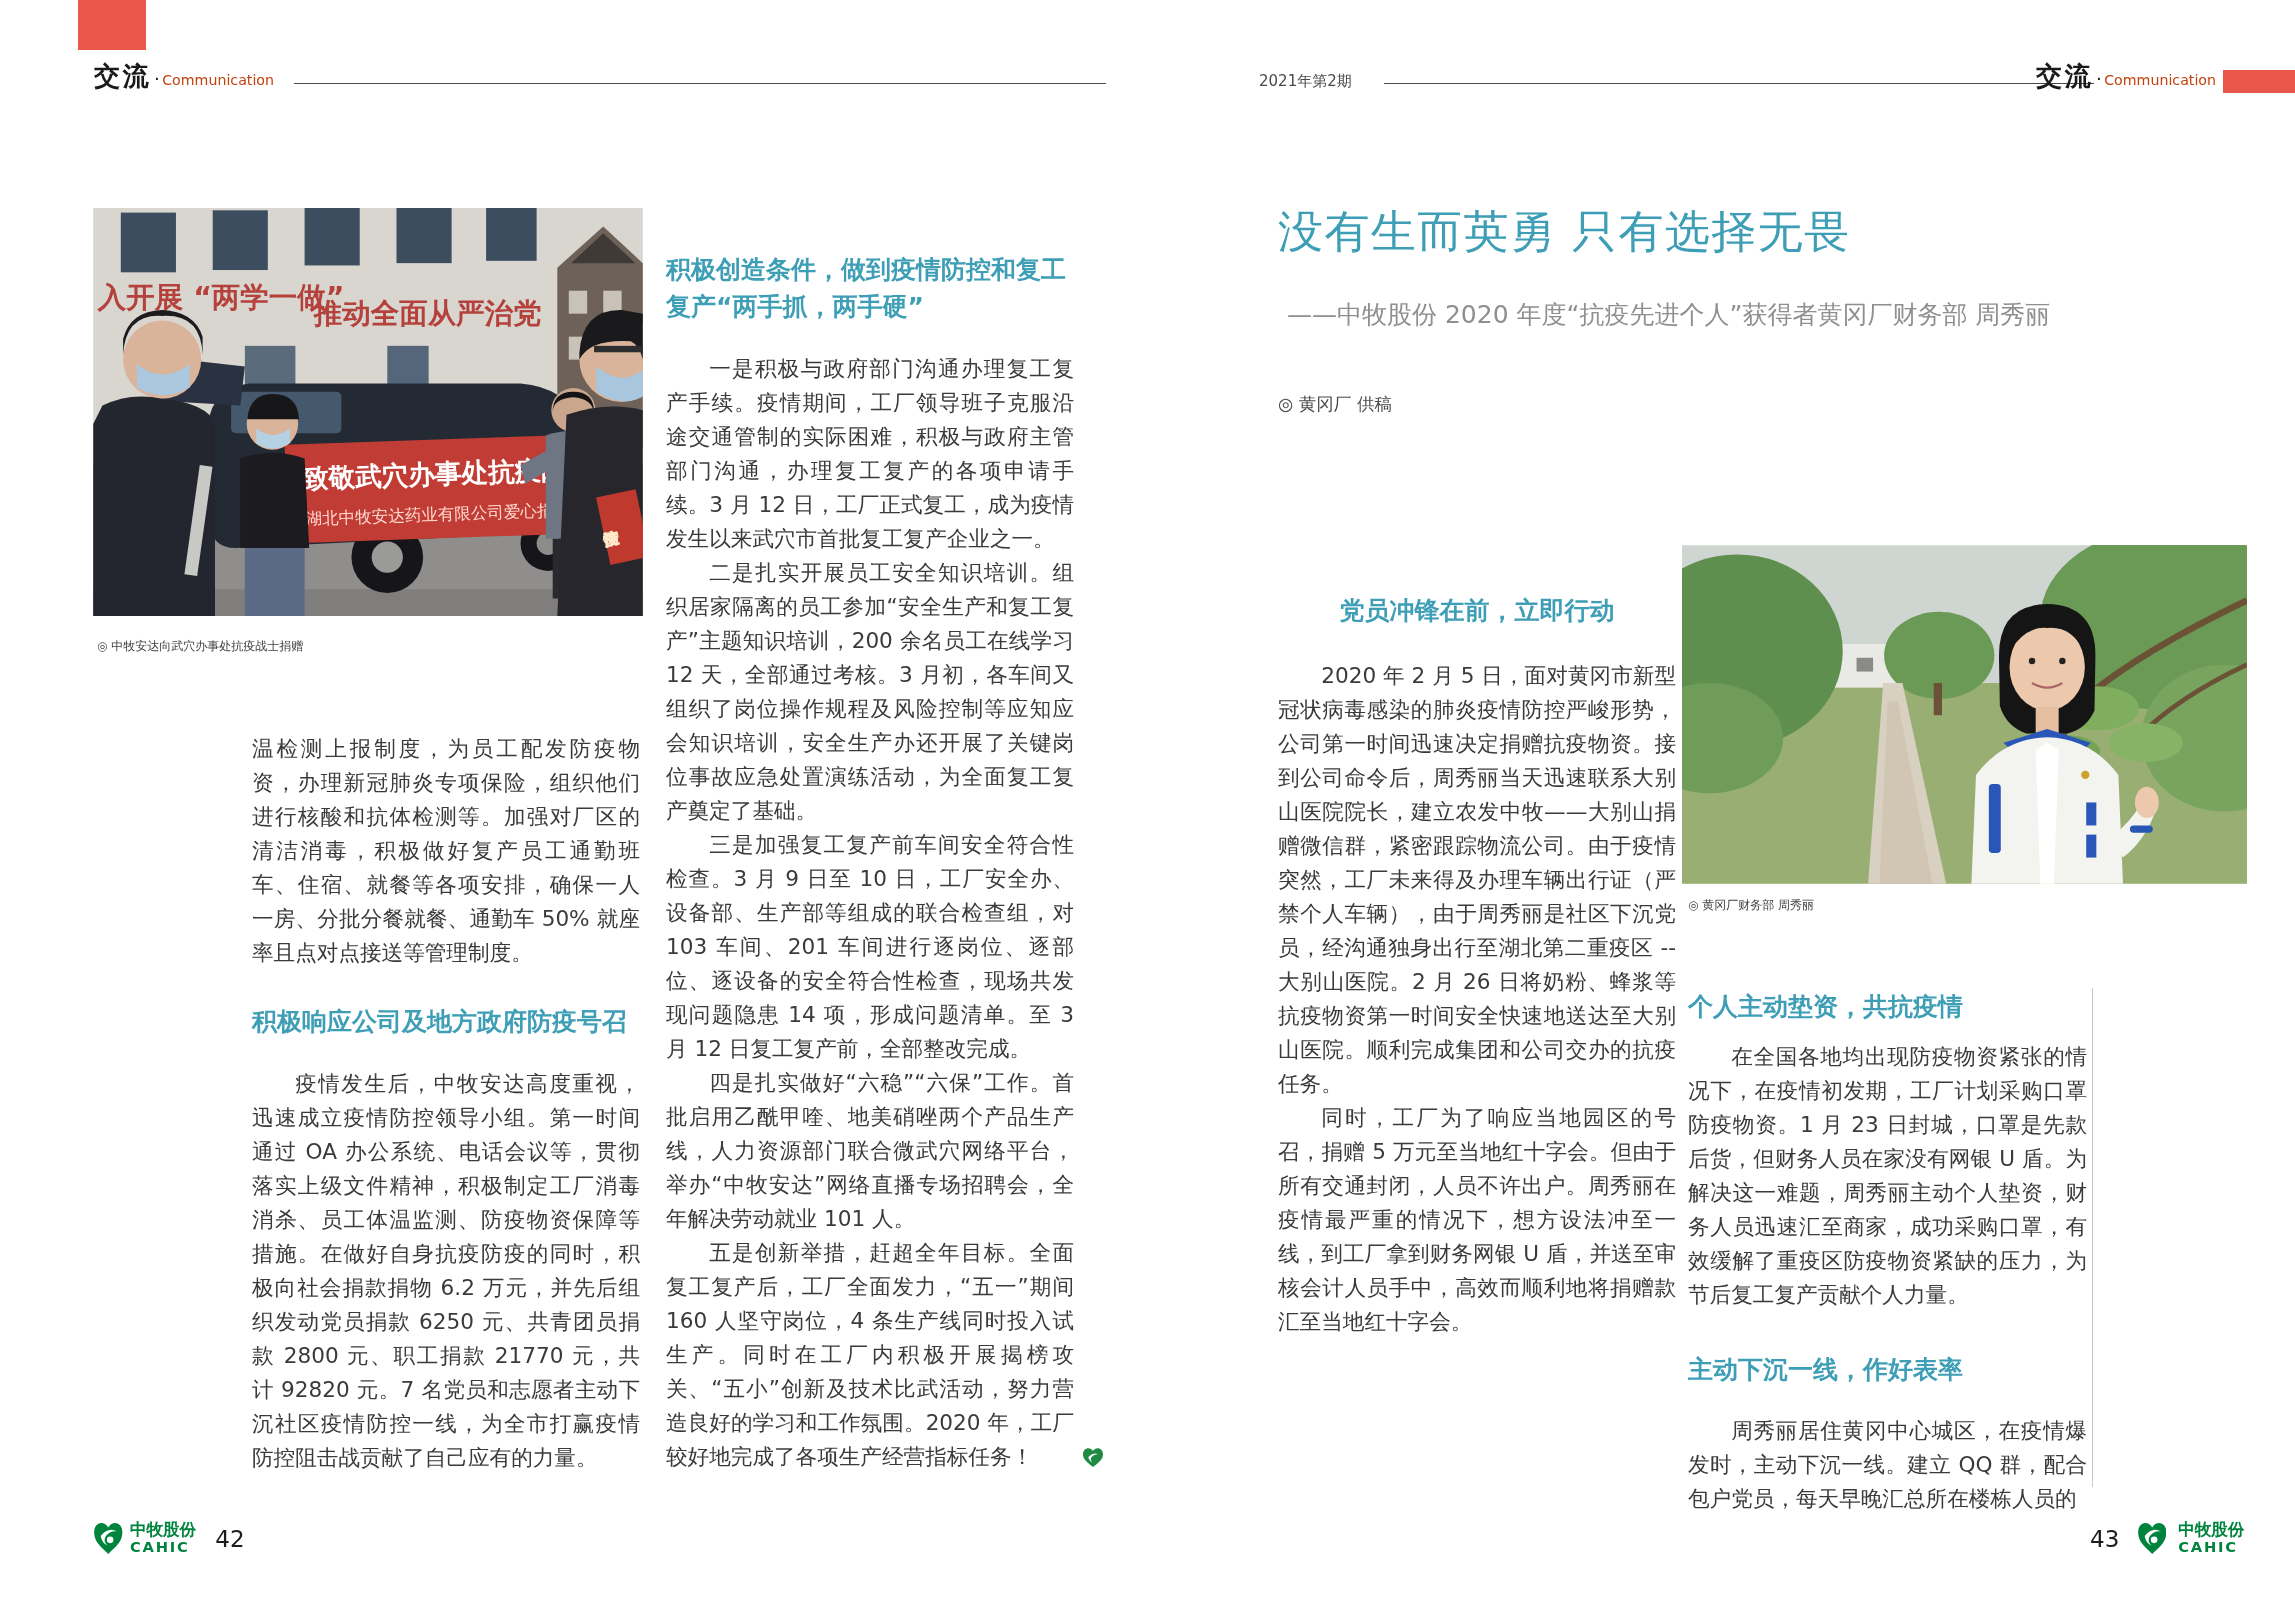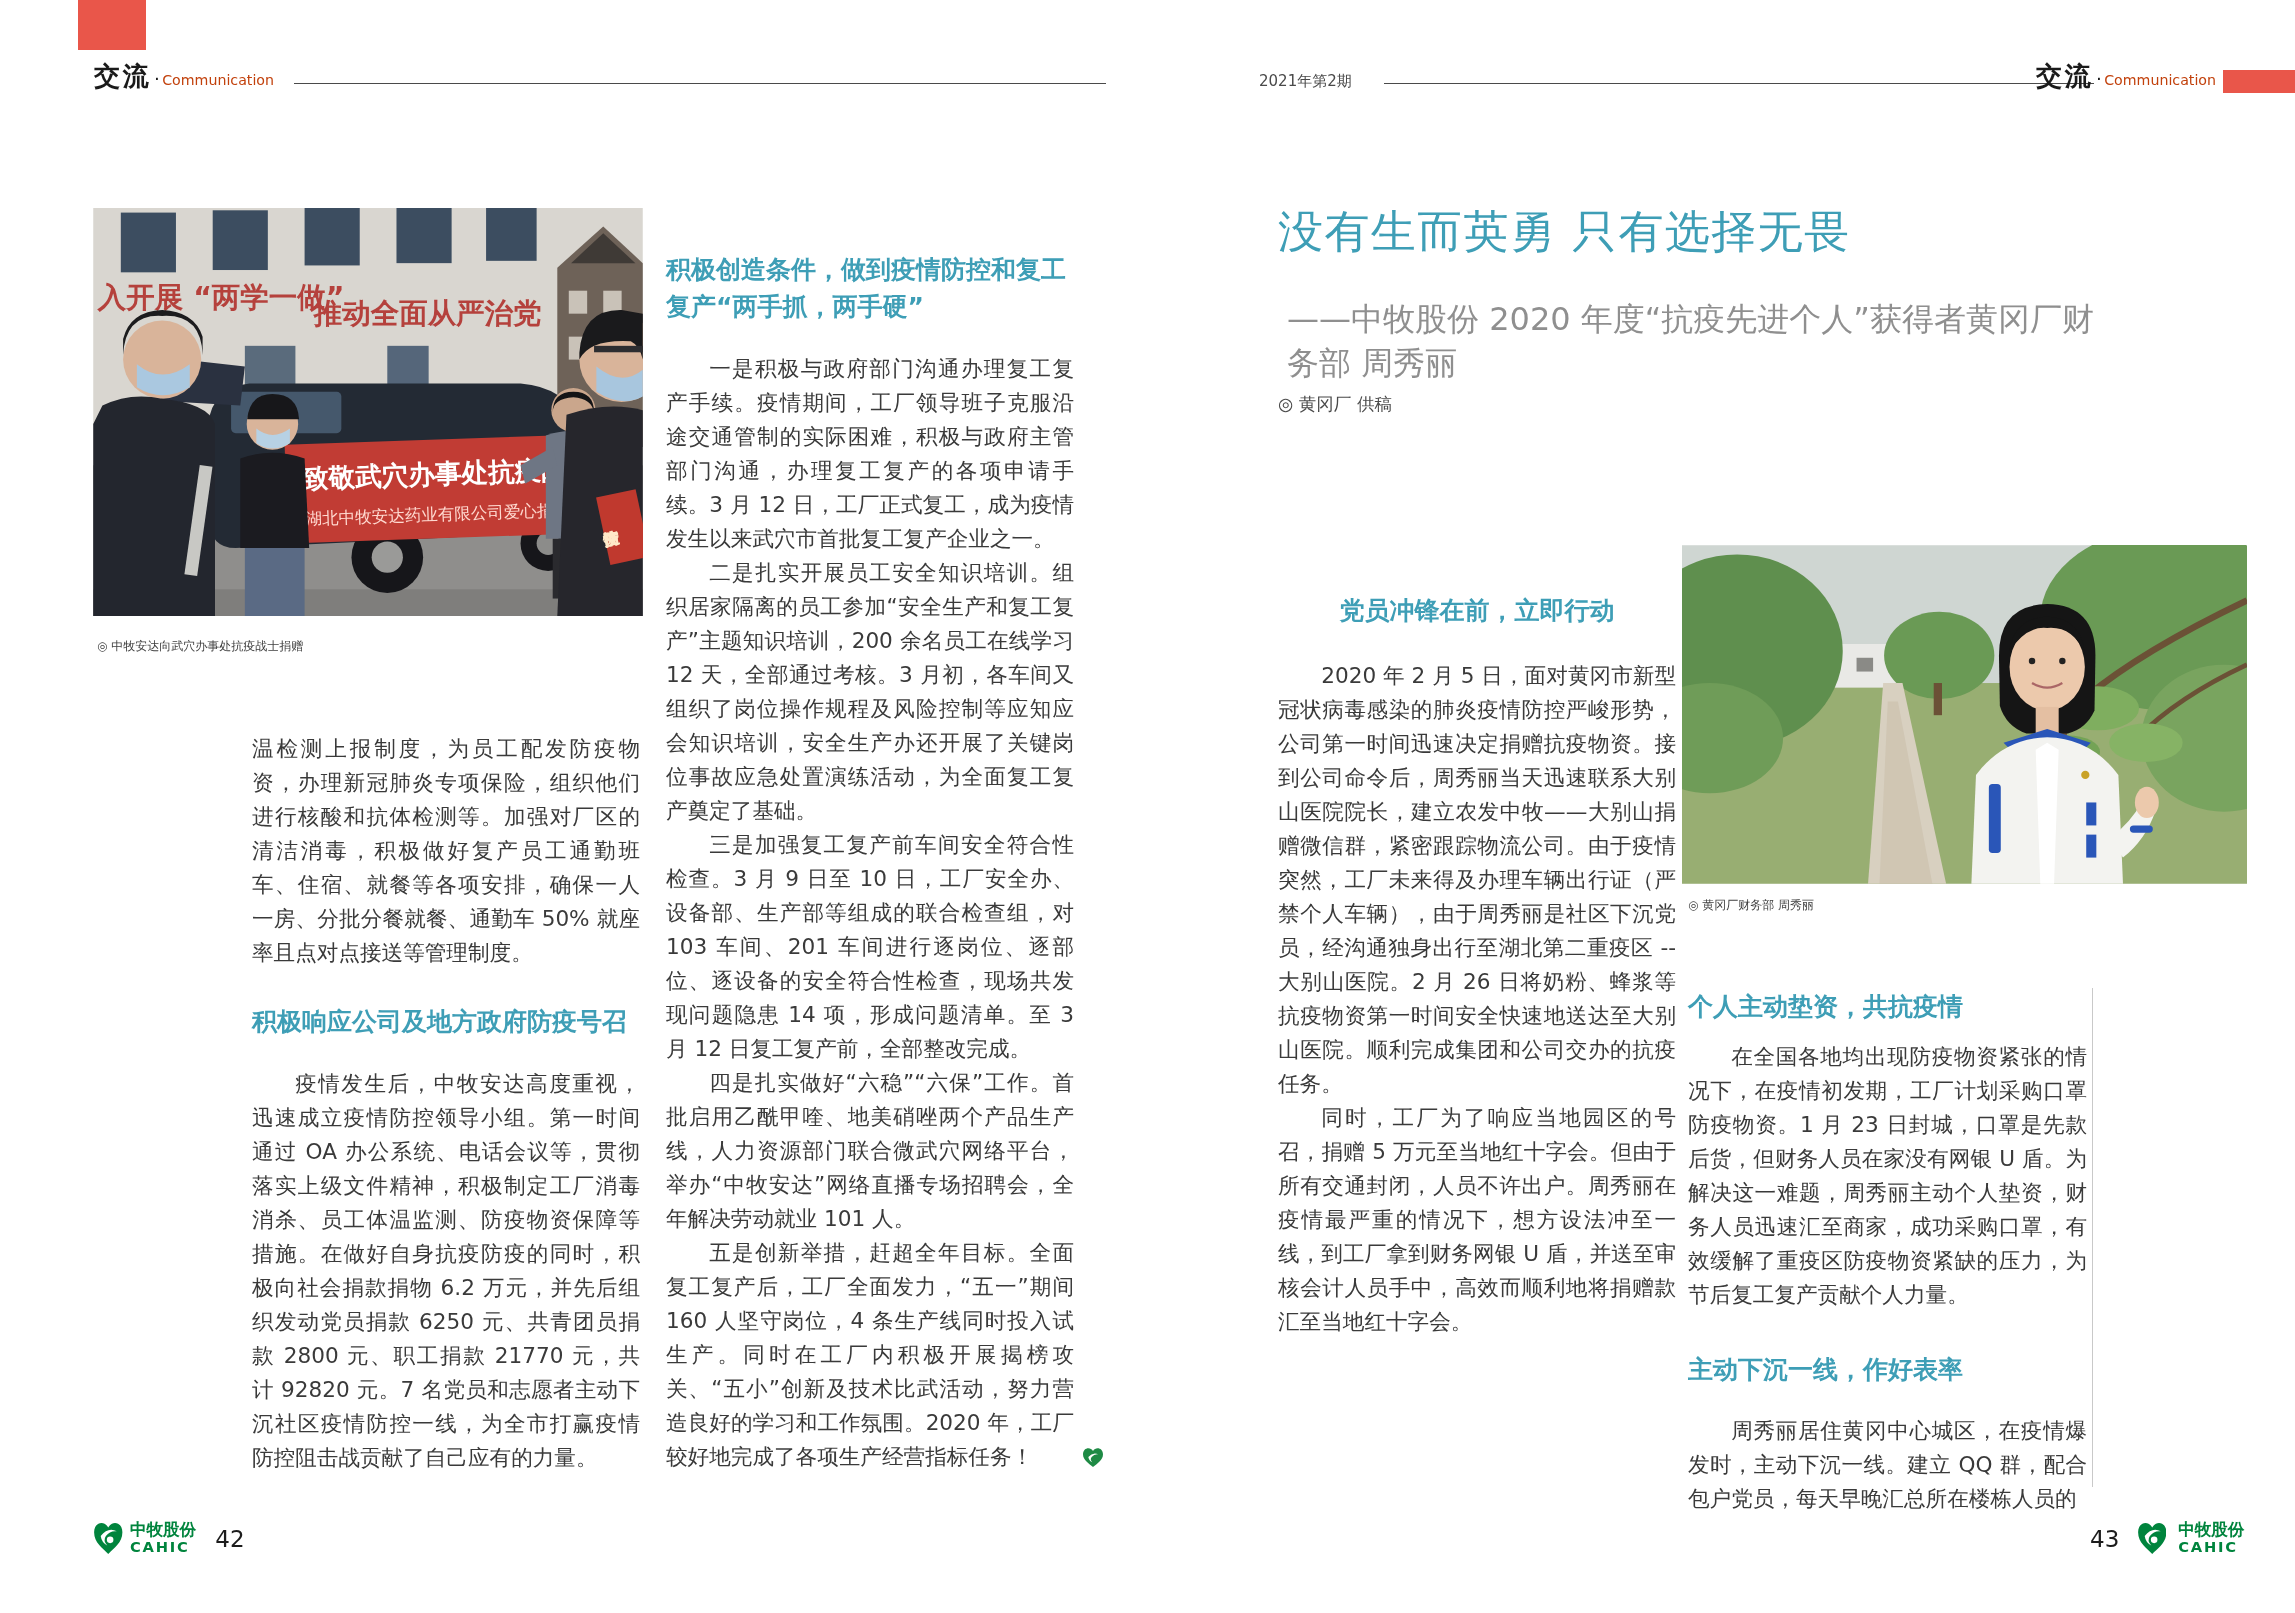--- a/index.html
+++ b/index.html
@@ -18,21 +18,21 @@
   .hdr-line{background:#4a4a4a;height:1.4px;}
   
   .col{position:absolute;text-align:justify;}
   .col p{margin:0;font-size:21.6px;line-height:34px;color:#3a3a3a;}
   .col p.ind{text-indent:2em;}
   .col-heading{font-size:25px;line-height:37px;font-weight:bold;color:#3e9eb6;text-align:left;}
   .gap-t{margin-top:33px;}
   .gap-b{margin-bottom:27px;}
   
   .art-title{font-size:45px;font-weight:normal;color:#3e9eb6;letter-spacing:1.4px;}
-  .art-sub{font-size:32px;font-weight:500;color:#8f8f8f;}
+  .art-sub{font-size:25px;font-weight:500;color:#8f8f8f;}
   .byline{font-size:17.5px;color:#4a4a4a;}
   .caption{font-size:12px;color:#3f3f3f;}
   .pagenum{font-size:23px;color:#1c1c1c;}
   .logo-cn{font-size:16.5px;font-weight:bold;color:#00843d;line-height:16.5px;}
   .logo-en{font-size:14.7px;font-weight:bold;color:#00843d;letter-spacing:1.8px;line-height:16.5px;}
   .vrule{background:#c9c9c9;width:1.4px;}
   .endmark{display:inline-block;width:20px;height:20px;vertical-align:-2.8px;margin-left:6.4px;}
   svg text{font-family:"DejaVu Sans","Liberation Sans",sans-serif;}
 </style>
 </head>

